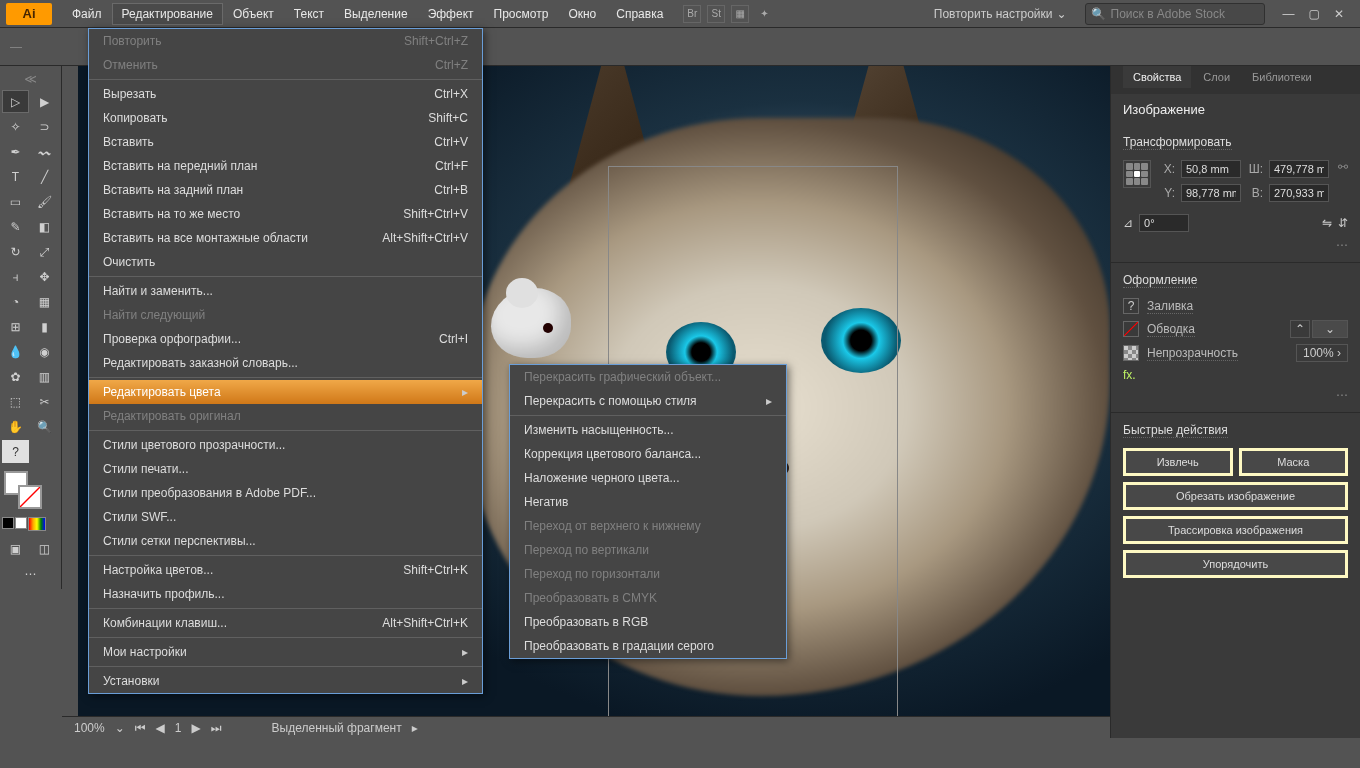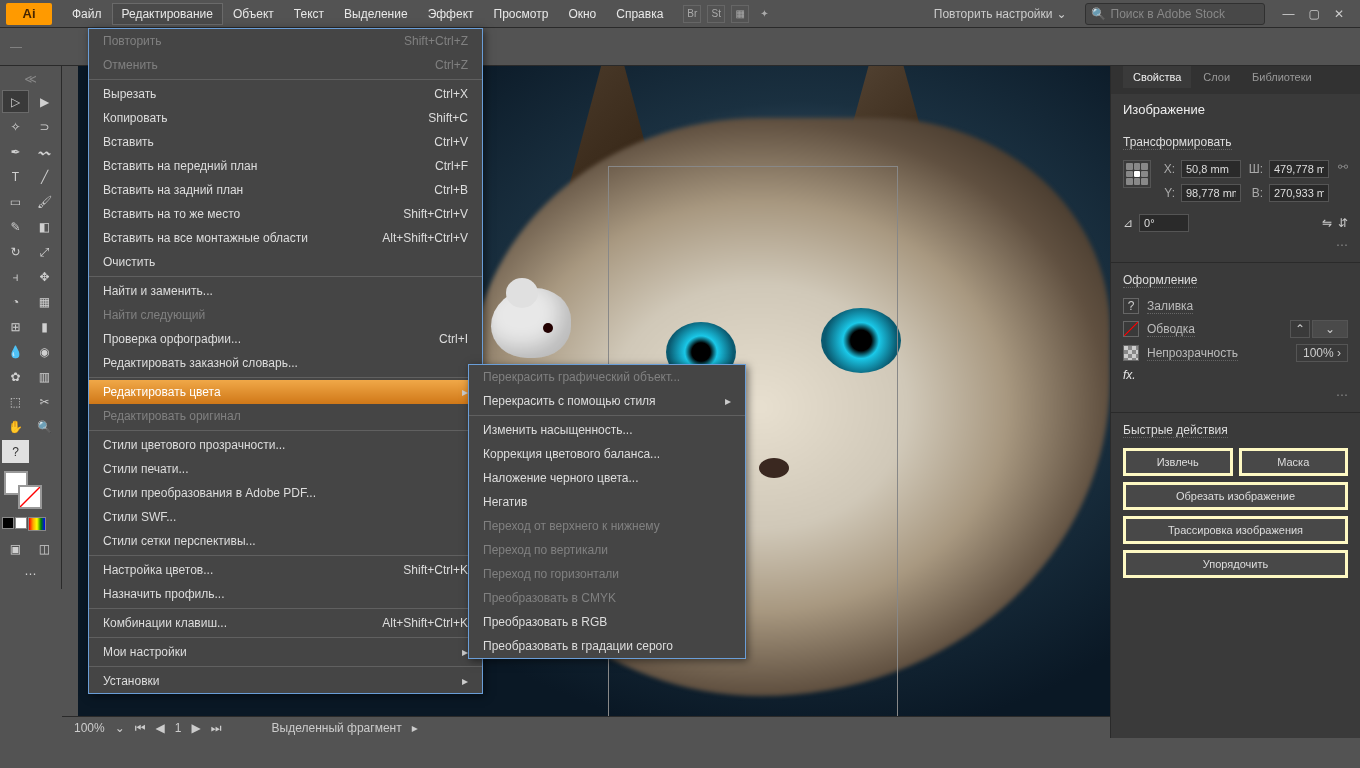--- a/index.html
+++ b/index.html
@@ -56,21 +56,21 @@
 .action-btn{width:100%;padding:5px;background:#484848;border:3px solid #fef9c3;color:#ddd;margin-bottom:6px;text-align:center;font-size:11px}
 .action-row{display:flex;gap:6px}
 .action-row .action-btn{flex:1}
 .dropdown{position:absolute;background:#454545;border:1px solid #6a9ed8;box-shadow:2px 2px 8px rgba(0,0,0,0.5);z-index:100}
 .dd-main{left:88px;top:28px;width:395px}
 .dd-item{padding:5px 14px;color:#ddd;display:flex;justify-content:space-between;font-size:12px}
 .dd-item.dis{color:#808080}
 .dd-item.hl{background:linear-gradient(#f0a848,#d07818);color:#fff}
 .dd-sep{height:1px;background:#606060;margin:2px 0}
 .dd-arrow{color:#ccc}
-.dd-sub{left:468px;top:364px;width:278px}
+.dd-sub{left:509px;top:364px;width:278px}
 .status{position:absolute;left:62px;right:250px;bottom:0;height:22px;background:#535353;border-top:1px solid #2a2a2a;display:flex;align-items:center;gap:10px;padding:0 12px;color:#ccc;font-size:11px}
 .mini-icons{display:flex;gap:6px;margin-left:10px}
 .mini-ic{width:18px;height:18px;border:1px solid #666;display:flex;align-items:center;justify-content:center;font-size:10px;color:#aaa}
 </style>
 </head>
 <body>
 
 <div class="menubar">
   <div class="ai-logo">Ai</div>
   <div class="menu-item">Файл</div>
@@ -262,21 +262,21 @@
               <span style="border:1px solid #555;padding:1px 4px">⌃</span>
               <span style="border:1px solid #555;padding:1px 12px;background:#4a4a4a">⌄</span>
             </span>
           </div>
         <div class="appear-row">
             <div class="appear-icon" style="background:repeating-conic-gradient(#888 0 25%,#ccc 0 50%) 0 0/8px 8px"></div>
             <span class="appear-label">Непрозрачность</span>
             <span style="margin-left:auto;border:1px solid #555;padding:1px 6px"><span>100%</span> <span>›</span></span>
           </div>
         <div class="appear-row">
-            <span style="font-style:italic;color:#e5e5e5">fx.</span>
+            <span style="color:#bef264">fx.</span>
           </div>
         <div style="text-align:right;color:#888">⋯</div>
       </div>
     </div>
     <div class="prop-sec" style="border-top:1px solid #2a2a2a">
       <div class="prop-header">Быстрые действия</div>
       <div style="margin-top:8px">
         <div class="action-row">
           <div class="action-btn">Извлечь</div>
           <div class="action-btn">Маска</div>

